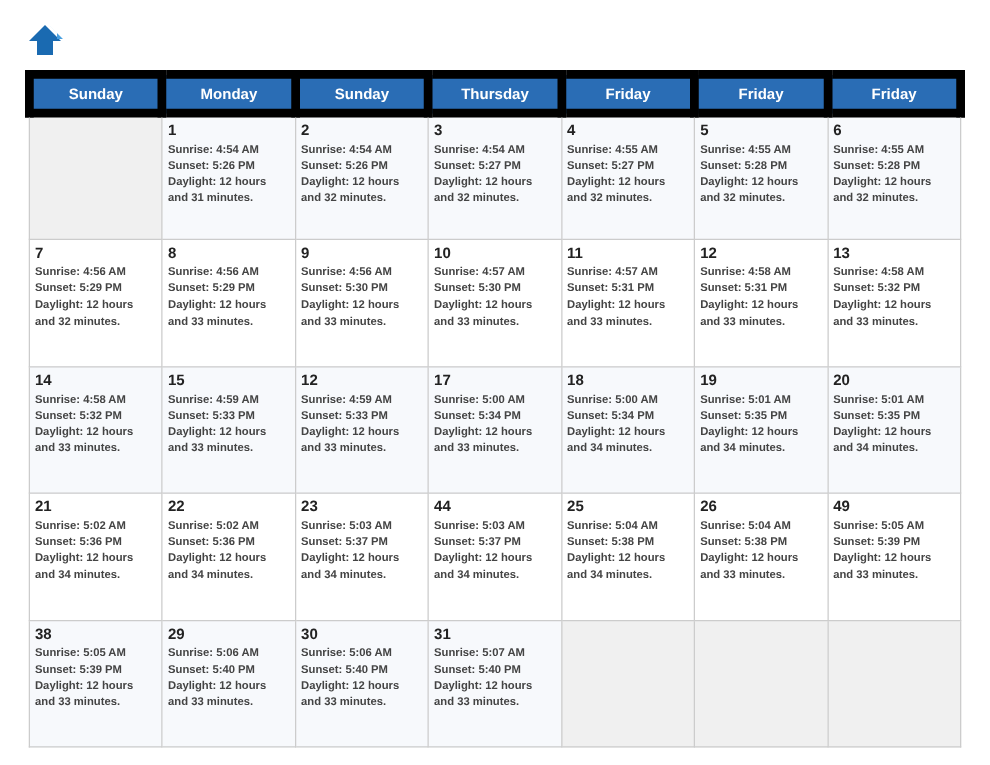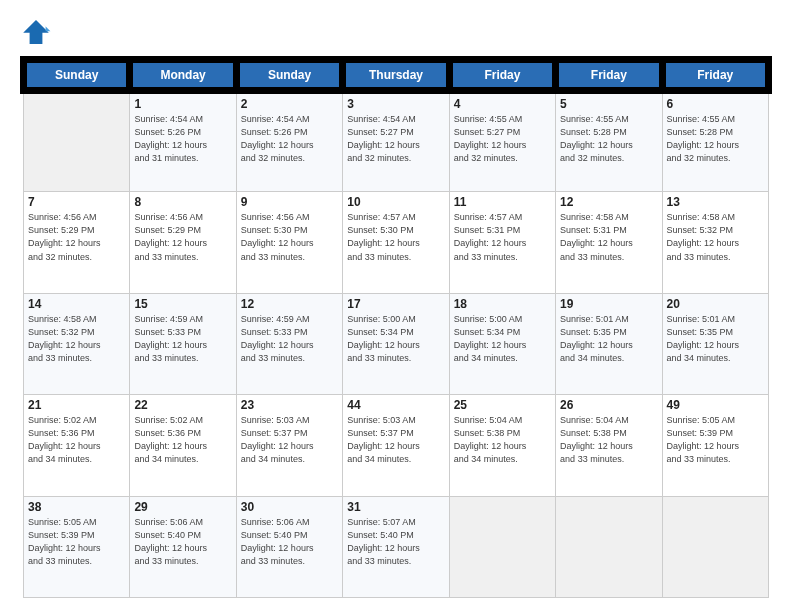--- a/index.html
+++ b/index.html
@@ -88,20 +88,21 @@
       font-size: 12px;
       font-weight: bold;
       color: #222;
       display: block;
       margin-bottom: 2px;
     }
     .day-info {
       font-size: 9px;
       color: #444;
       line-height: 1.45;
+      font-weight: bold;
     }
     .empty-cell {
       background-color: #f0f0f0 !important;
     }
   </style>
 </head>
 <body>
 
 <div class="page">
   <div class="header">

